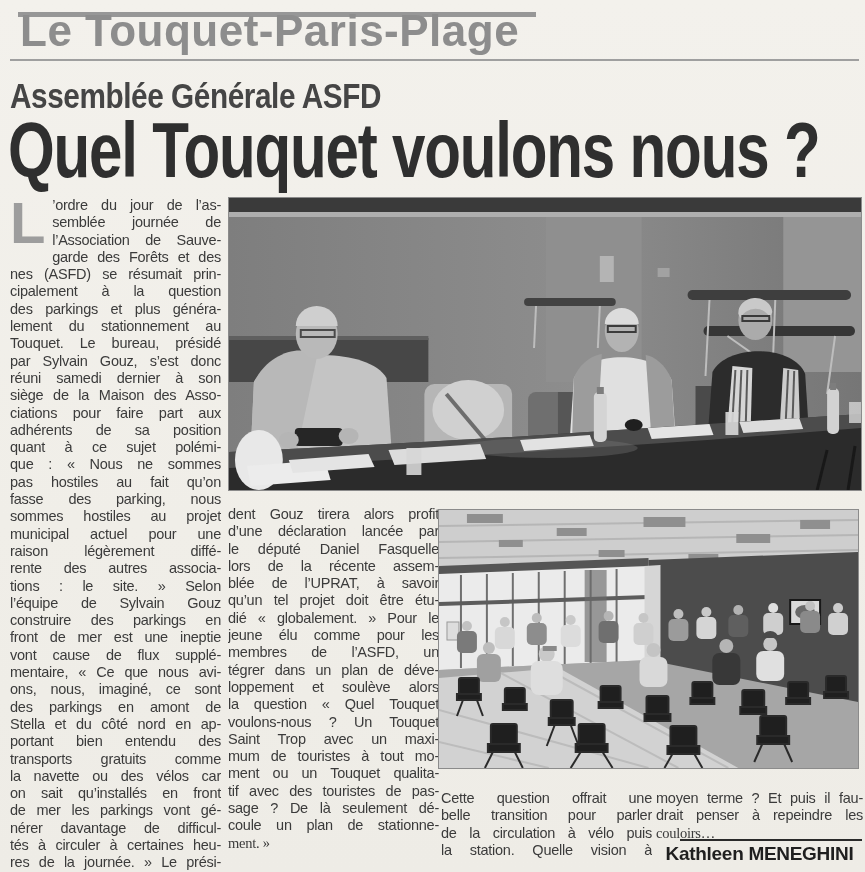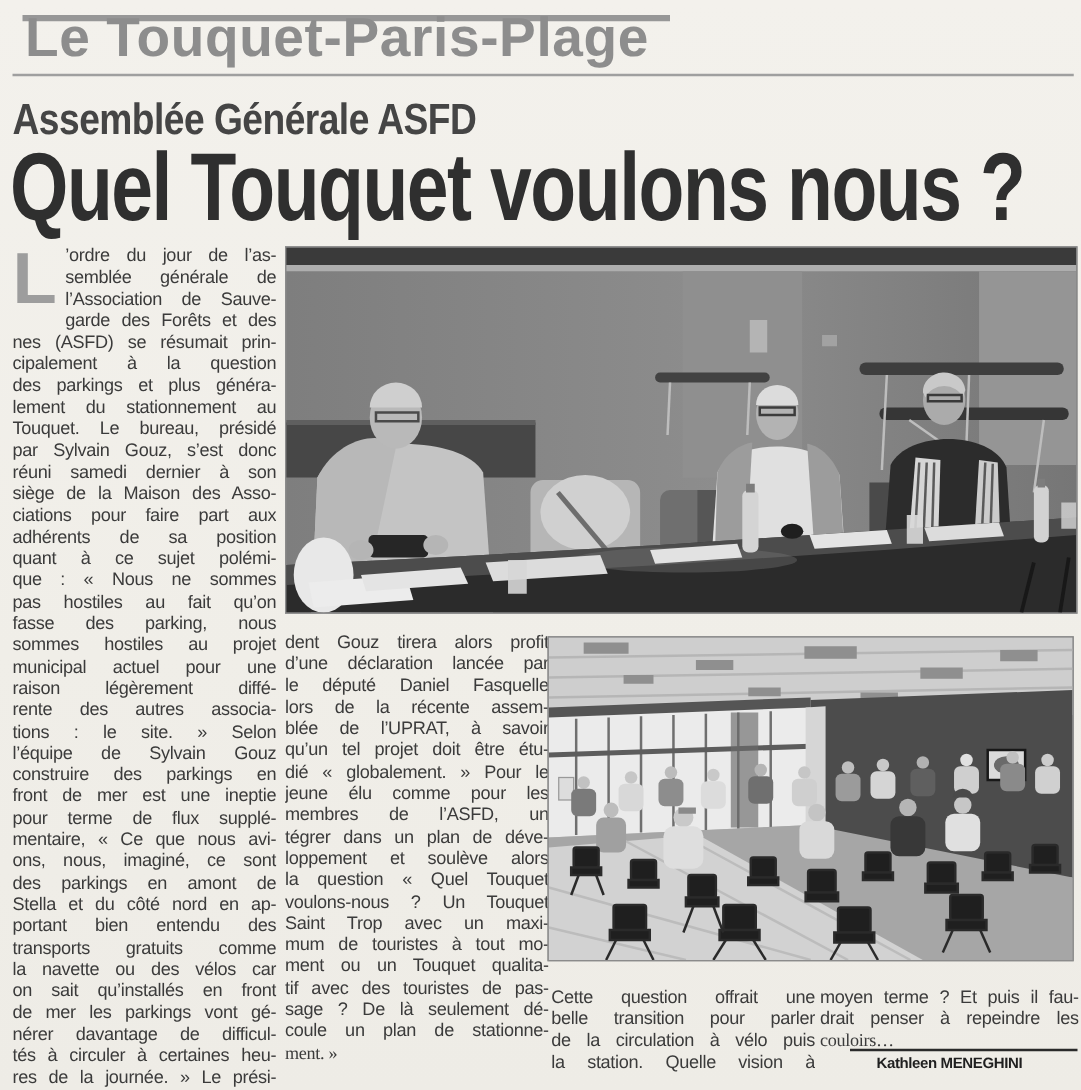--- a/index.html
+++ b/index.html
@@ -28,39 +28,39 @@
   .col3{left:441px;top:790px;}
   .col4{left:656px;top:790px;width:207px;}
   .dropcap{float:left;font-weight:bold;font-size:58px;line-height:46px;color:#9d9d9d;
     margin:3px 7px 4px 0;}
   .photo{position:absolute;margin:0;border:1px solid #8b8b8b;box-sizing:border-box;background:#888;}
   .photo1{left:228px;top:197px;width:634px;height:294px;}
   .photo2{left:438px;top:509px;width:421px;height:260px;}
   .photo svg{display:block;width:100%;height:100%;}
   .byline-rule{position:absolute;left:680px;top:839px;width:182px;height:2px;background:#2a2a2a;}
   .byline{position:absolute;left:656px;top:843px;width:207px;text-align:center;
-    font-weight:bold;font-size:12px;color:#1f1f1f;letter-spacing:-0.3px;}
+    font-weight:bold;font-size:19px;color:#1f1f1f;letter-spacing:-0.3px;}
 </style>
 </head>
 <body>
 
 <div class="page">
 
   <div class="rule-thick"></div>
   <h1 class="section-title">Le Touquet-Paris-Plage</h1>
   <div class="rule-thin"></div>
 
   <h2 class="kicker">Assemblée Générale ASFD</h2>
   <h3 class="headline">Quel Touquet voulons nous ?</h3>
 
   <div class="col col1">
     <span class="dropcap">L</span>
     <div>
         <div class="tline">’ordre du jour de l’as-</div>
-        <div class="tline">semblée générale de</div>
+        <div class="tline">semblée journée de</div>
         <div class="tline">l’Association de Sauve-</div>
         <div class="tline">garde des Forêts et des Du-</div>
         <div class="tline">nes (ASFD) se résumait prin-</div>
         <div class="tline">cipalement à la question</div>
         <div class="tline">des parkings et plus généra-</div>
         <div class="tline">lement du stationnement au</div>
         <div class="tline">Touquet. Le bureau, présidé</div>
         <div class="tline">par Sylvain Gouz, s’est donc</div>
         <div class="tline">réuni samedi dernier à son</div>
         <div class="tline">siège de la Maison des Asso-</div>
@@ -71,21 +71,21 @@
         <div class="tline">pas hostiles au fait qu’on</div>
         <div class="tline">fasse des parking, nous</div>
         <div class="tline">sommes hostiles au projet</div>
         <div class="tline">municipal actuel pour une</div>
         <div class="tline">raison légèrement diffé-</div>
         <div class="tline">rente des autres associa-</div>
         <div class="tline">tions : le site. » Selon</div>
         <div class="tline">l’équipe de Sylvain Gouz</div>
         <div class="tline">construire des parkings en</div>
         <div class="tline">front de mer est une ineptie</div>
-        <div class="tline">pour terme de flux supplé-</div>
+        <div class="tline">vont cause de flux supplé-</div>
         <div class="tline">mentaire, « Ce que nous avi-</div>
         <div class="tline">ons, nous, imaginé, ce sont</div>
         <div class="tline">des parkings en amont de</div>
         <div class="tline">Stella et du côté nord en ap-</div>
         <div class="tline">portant bien entendu des</div>
         <div class="tline">transports gratuits comme</div>
         <div class="tline">la navette ou des vélos car</div>
         <div class="tline">on sait qu’installés en front</div>
         <div class="tline">de mer les parkings vont gé-</div>
         <div class="tline">nérer davantage de difficul-</div>

